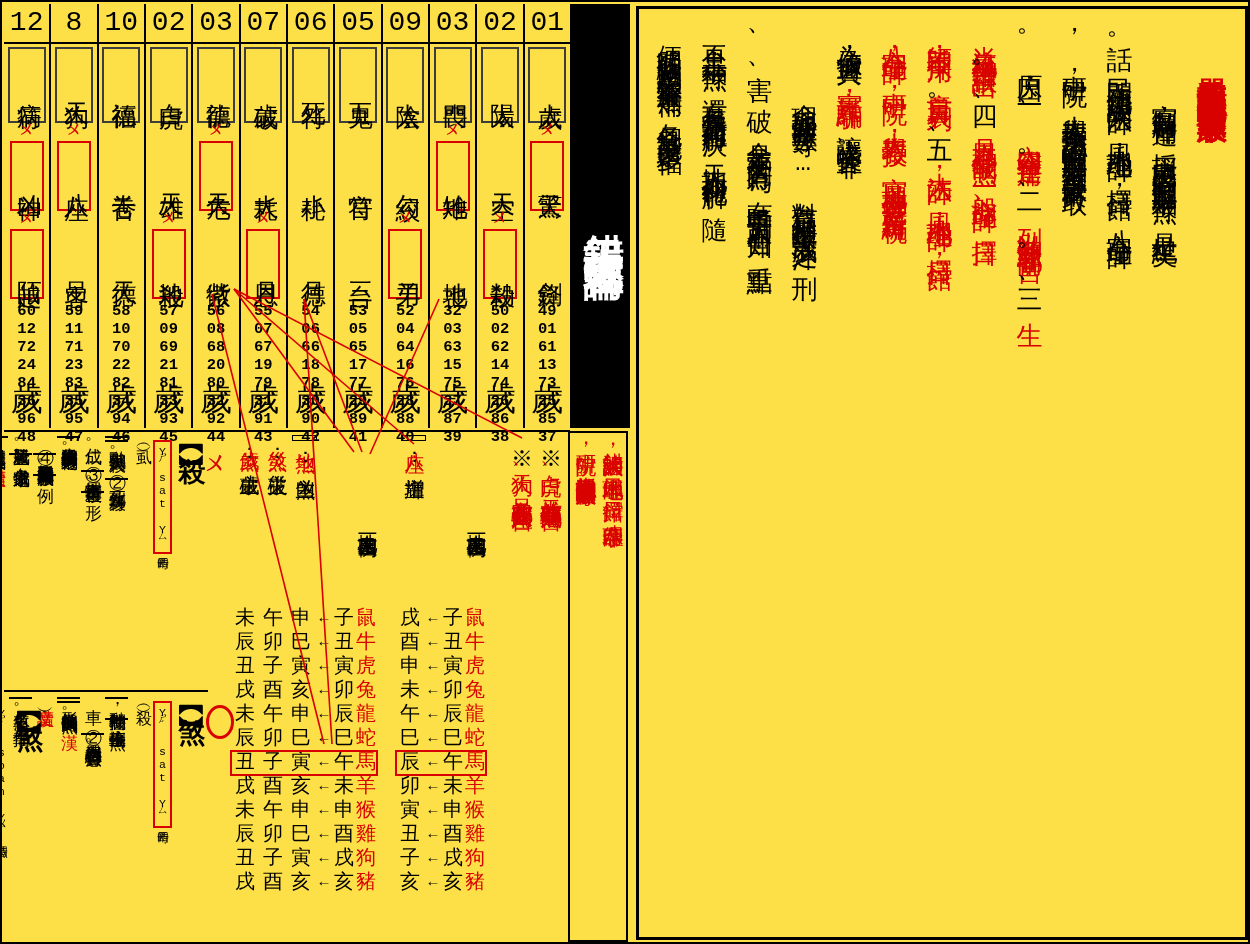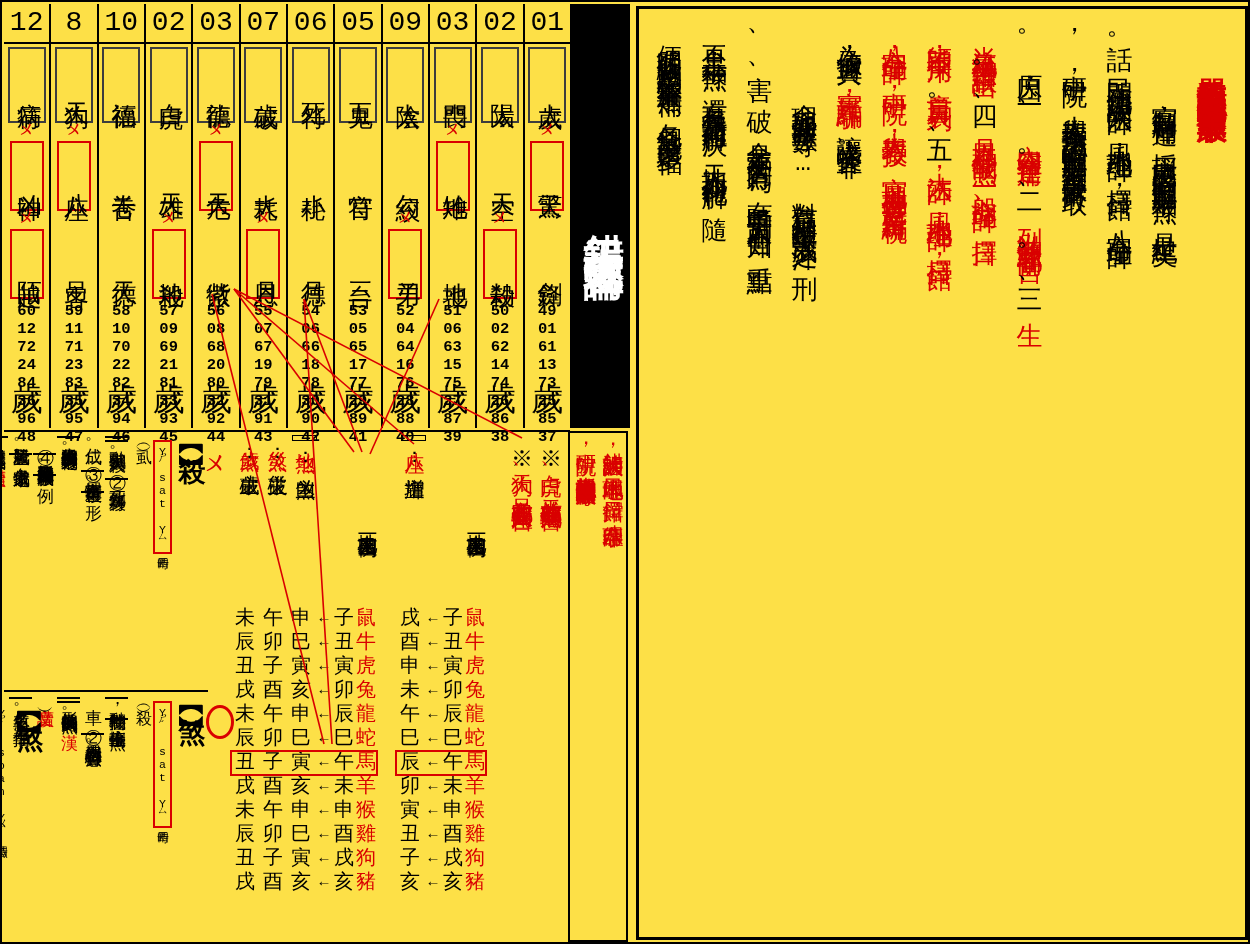--- a/index.html
+++ b/index.html
@@ -247,21 +247,21 @@
           <span class="v">喪門</span>
         </div>
         <div class="tslot">ㄨ</div>
         <div class="tnm rb">
           <span class="v">地雉</span>
         </div>
         <div class="tslot"></div>
         <div class="tnm">
           <span class="v">地喪</span>
         </div>
-        <div class="tages">51 06
+        <div class="tages">32 03
 63 15
 75 27
 87 39</div>
         <div class="tsui">歲</div>
       </div>
       <div class="tcol">
         <div class="tnum">02</div>
         <div class="tb1">
           <span class="v">太陽</span>
         </div>

